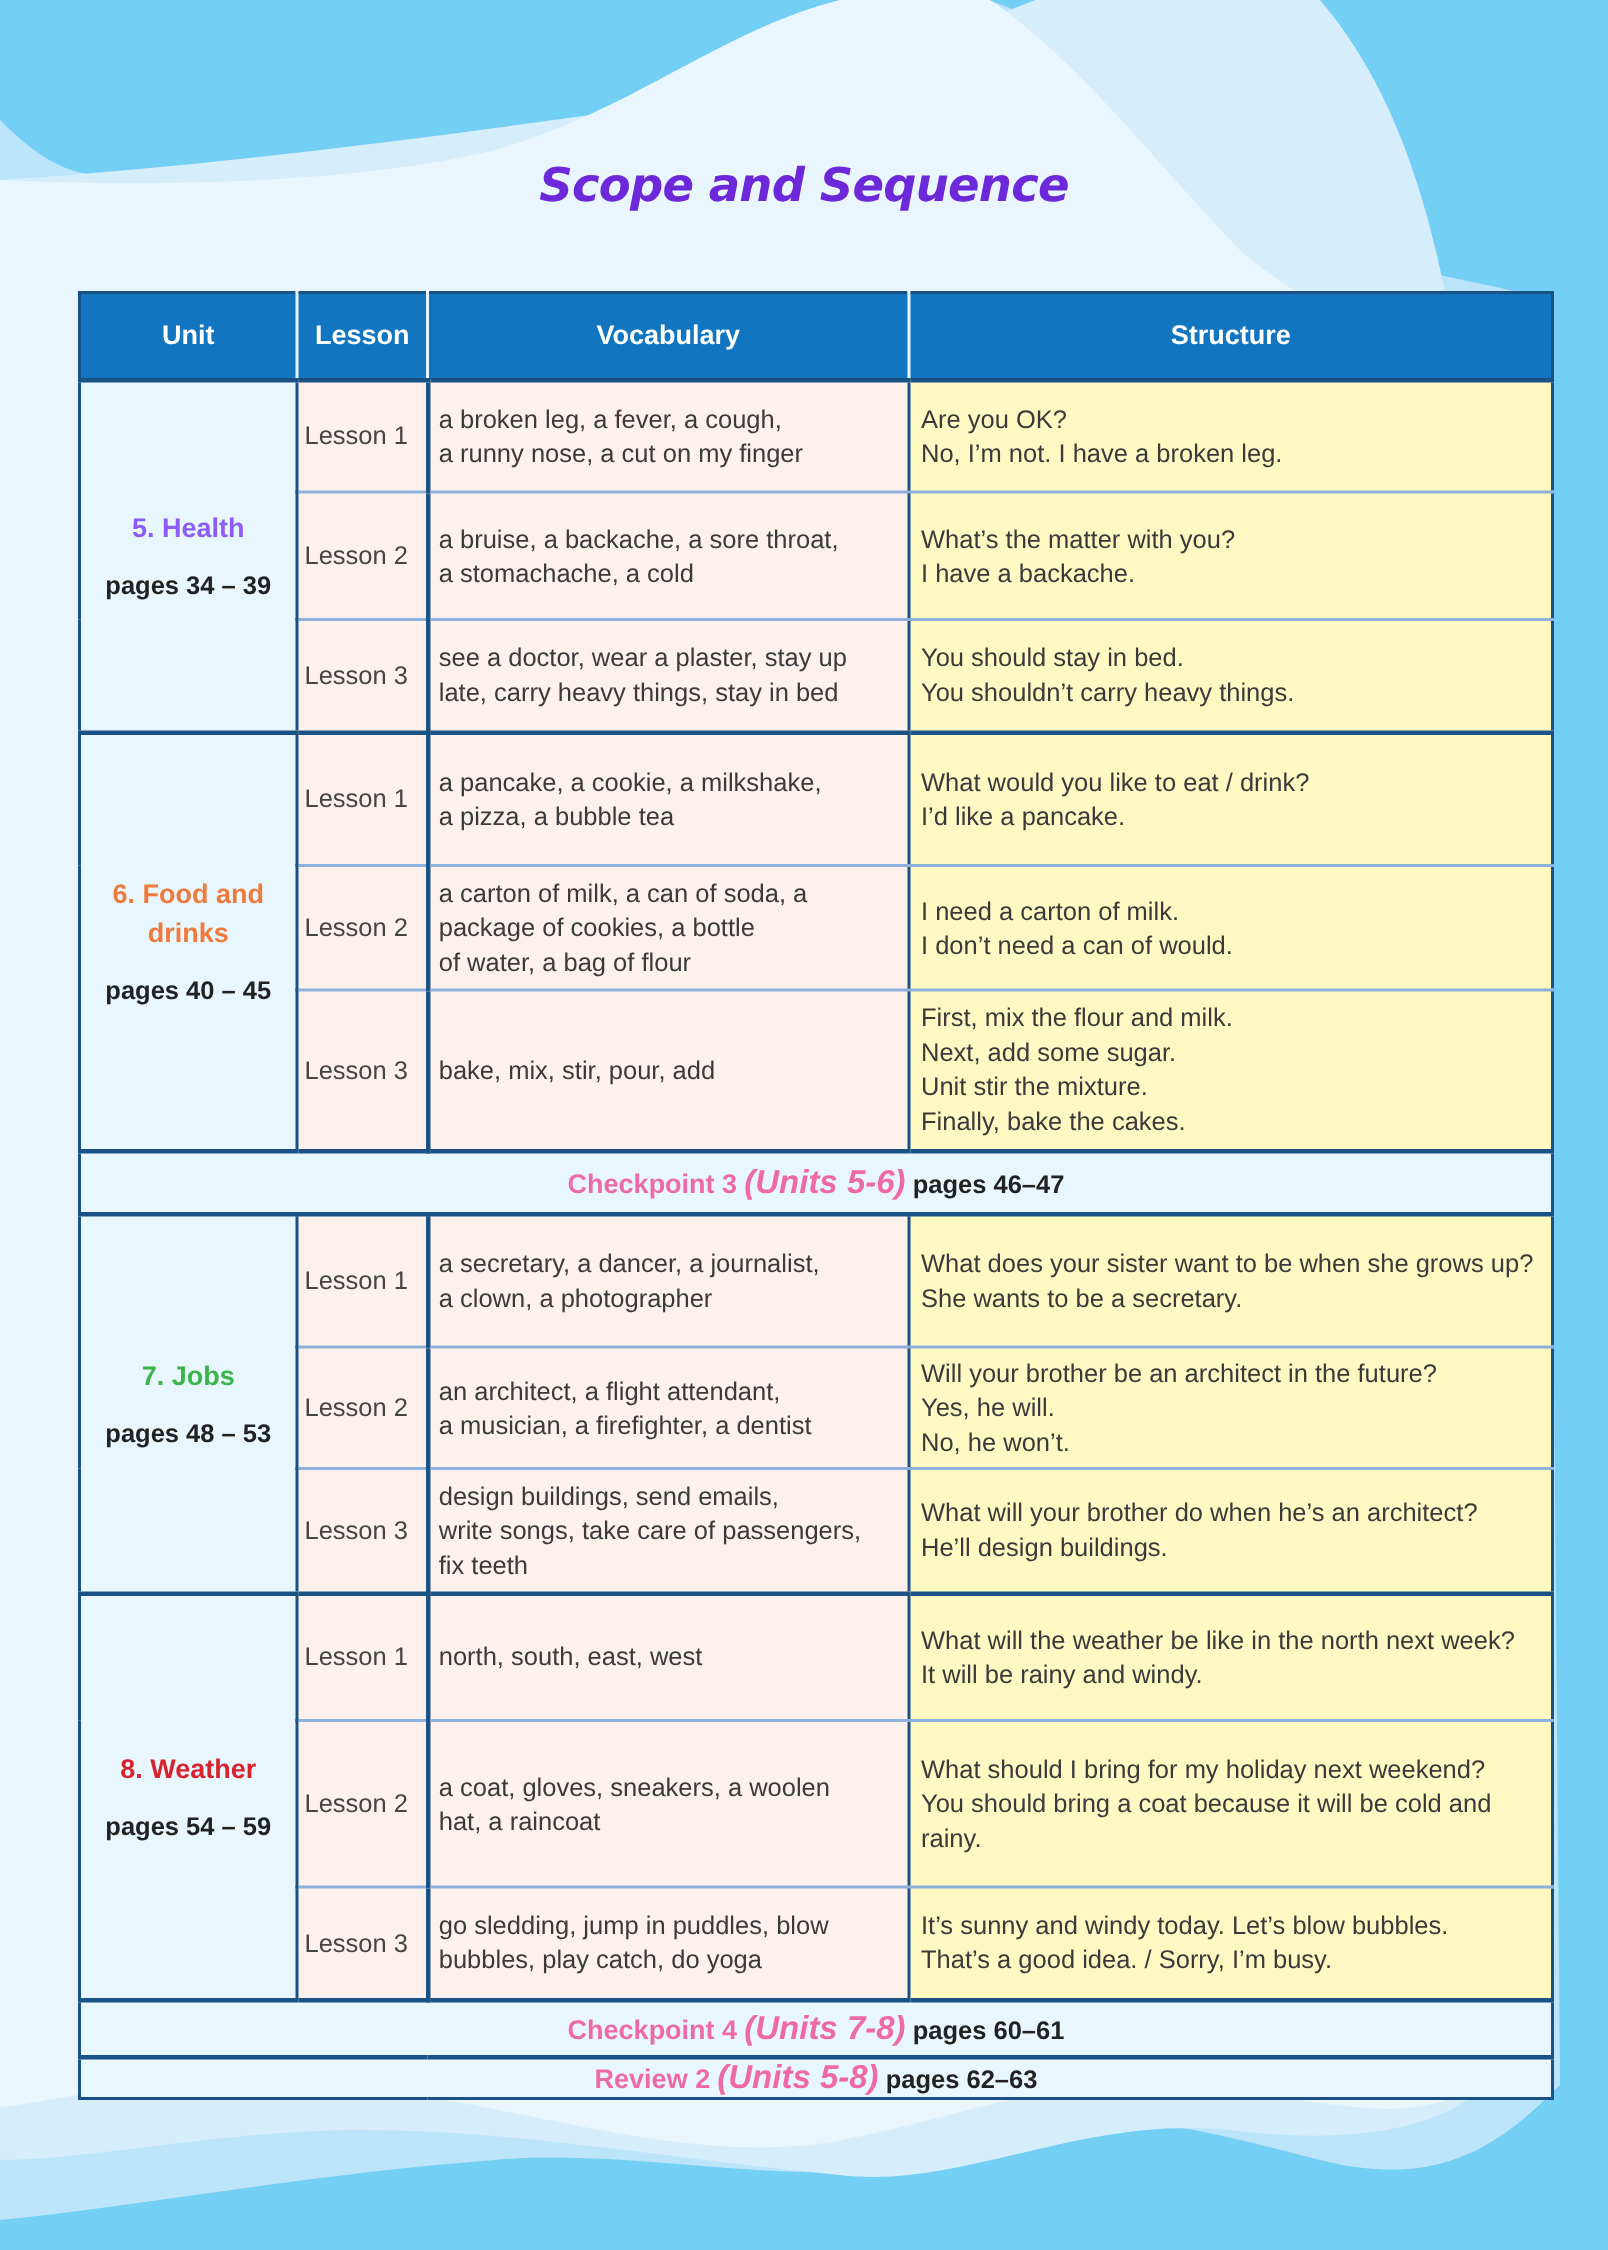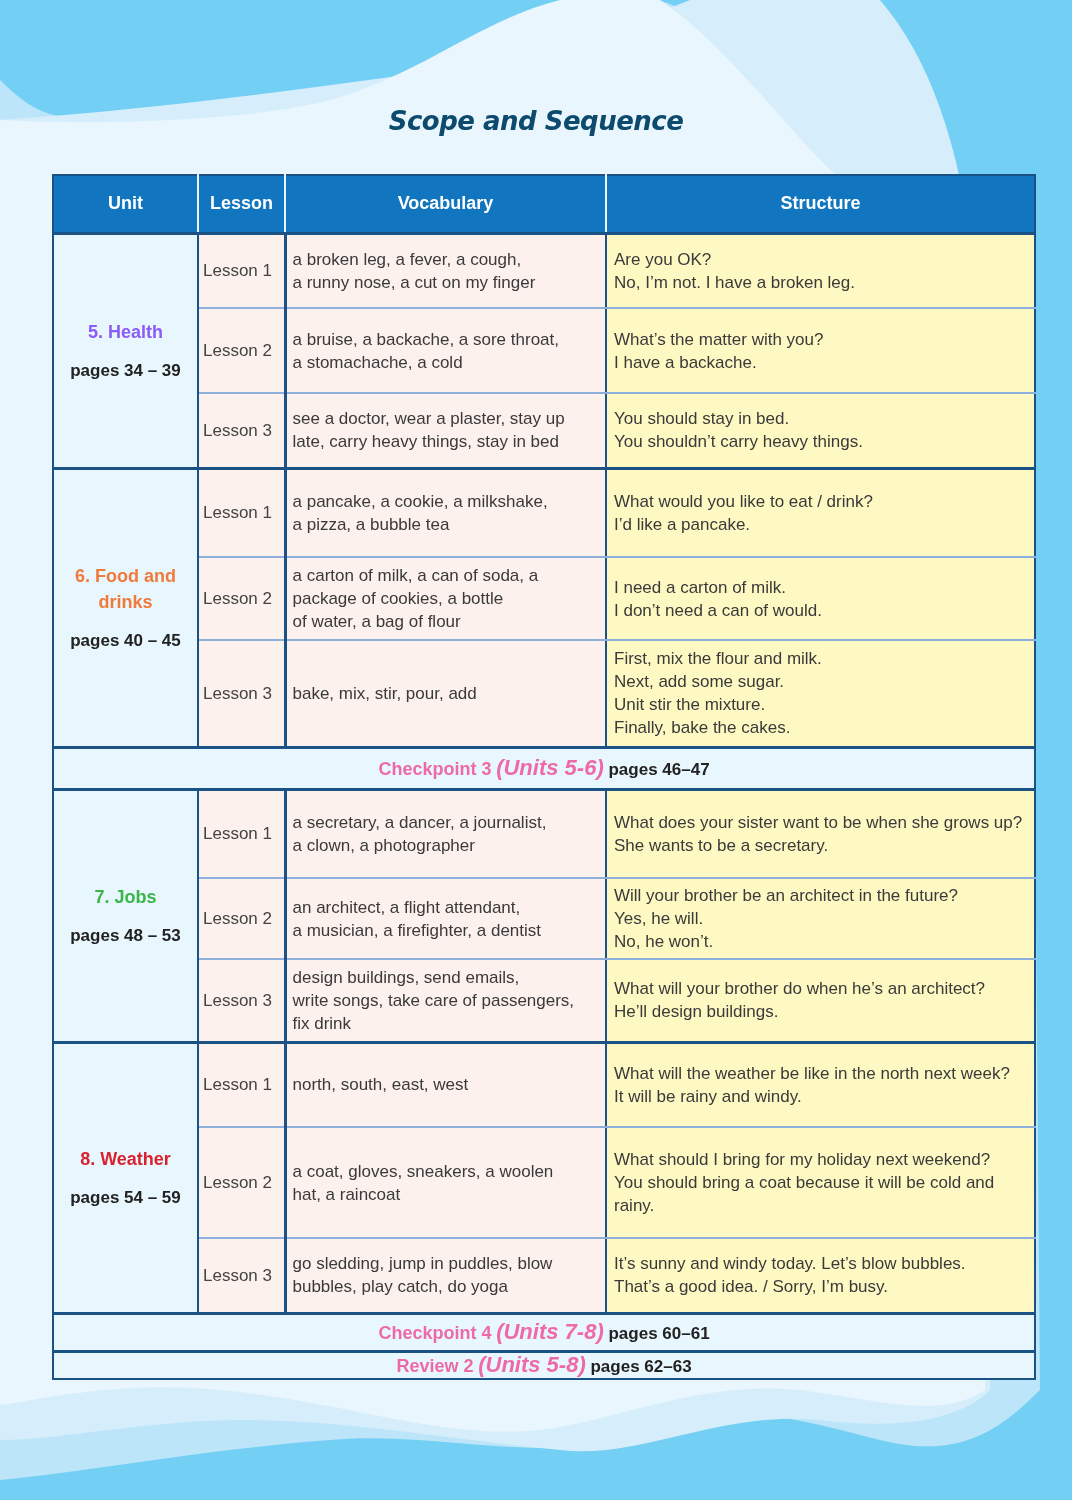--- a/index.html
+++ b/index.html
@@ -6,24 +6,24 @@
   html, body { width: 1072px; height: 1500px; overflow: hidden; }
   body {
     position: relative;
     background: #74cff4;
     font-family: "DejaVu Sans", "Liberation Sans", sans-serif;
   }
   .bg-svg { position: absolute; left: 0; top: 0; width: 1072px; height: 1500px; z-index: 0; }
   .title {
     position: absolute; left: 0; top: 106px; width: 1072px; text-align: center;
     font-family: "DejaVu Sans", sans-serif; font-weight: bold; font-style: italic;
-    font-size: 26px; color: #0c4a6e; letter-spacing: -0.5px; z-index: 2;
+    font-size: 31px; color: #6d28d9; letter-spacing: -0.5px; z-index: 2;
   }
   table.ss {
-    position: absolute; left: 52px; top: 174px; width: 982px;
+    position: absolute; left: 52px; top: 194px; width: 982px;
     border-collapse: collapse; z-index: 2; table-layout: fixed;
     border: 2px solid #1b5286;
     padding-left: 48px;
   }
   table.ss col.c1 { width: 145px; }
   table.ss col.c2 { width: 87px; }
   table.ss col.c3 { width: 321px; }
   table.ss col.c4 { width: 429px; }
   table.ss th {
     background: #1176bf; color: #ffffff; font-weight: bold; font-size: 18px;
@@ -199,21 +199,21 @@
         <span class="line">Will your brother be an architect in the future?</span>
         <span class="line">Yes, he will.</span>
         <span class="line">No, he won’t.</span>
       </td>
     </tr>
     <tr class="last" style="height:83px">
       <td class="lesson">Lesson 3</td>
       <td class="vocab">
         <span class="line">design buildings, send emails,</span>
         <span class="line">write songs, take care of passengers,</span>
-        <span class="line">fix drink</span>
+        <span class="line">fix teeth</span>
       </td>
       <td class="struct">
         <span class="line">What will your brother do when he’s an architect?</span>
         <span class="line">He’ll design buildings.</span>
       </td>
     </tr>
 
     <tr style="height:85px">
       <td class="unit" rowspan="3">
         <span class="unit-name" style="color:#d8232f">8. Weather</span>

